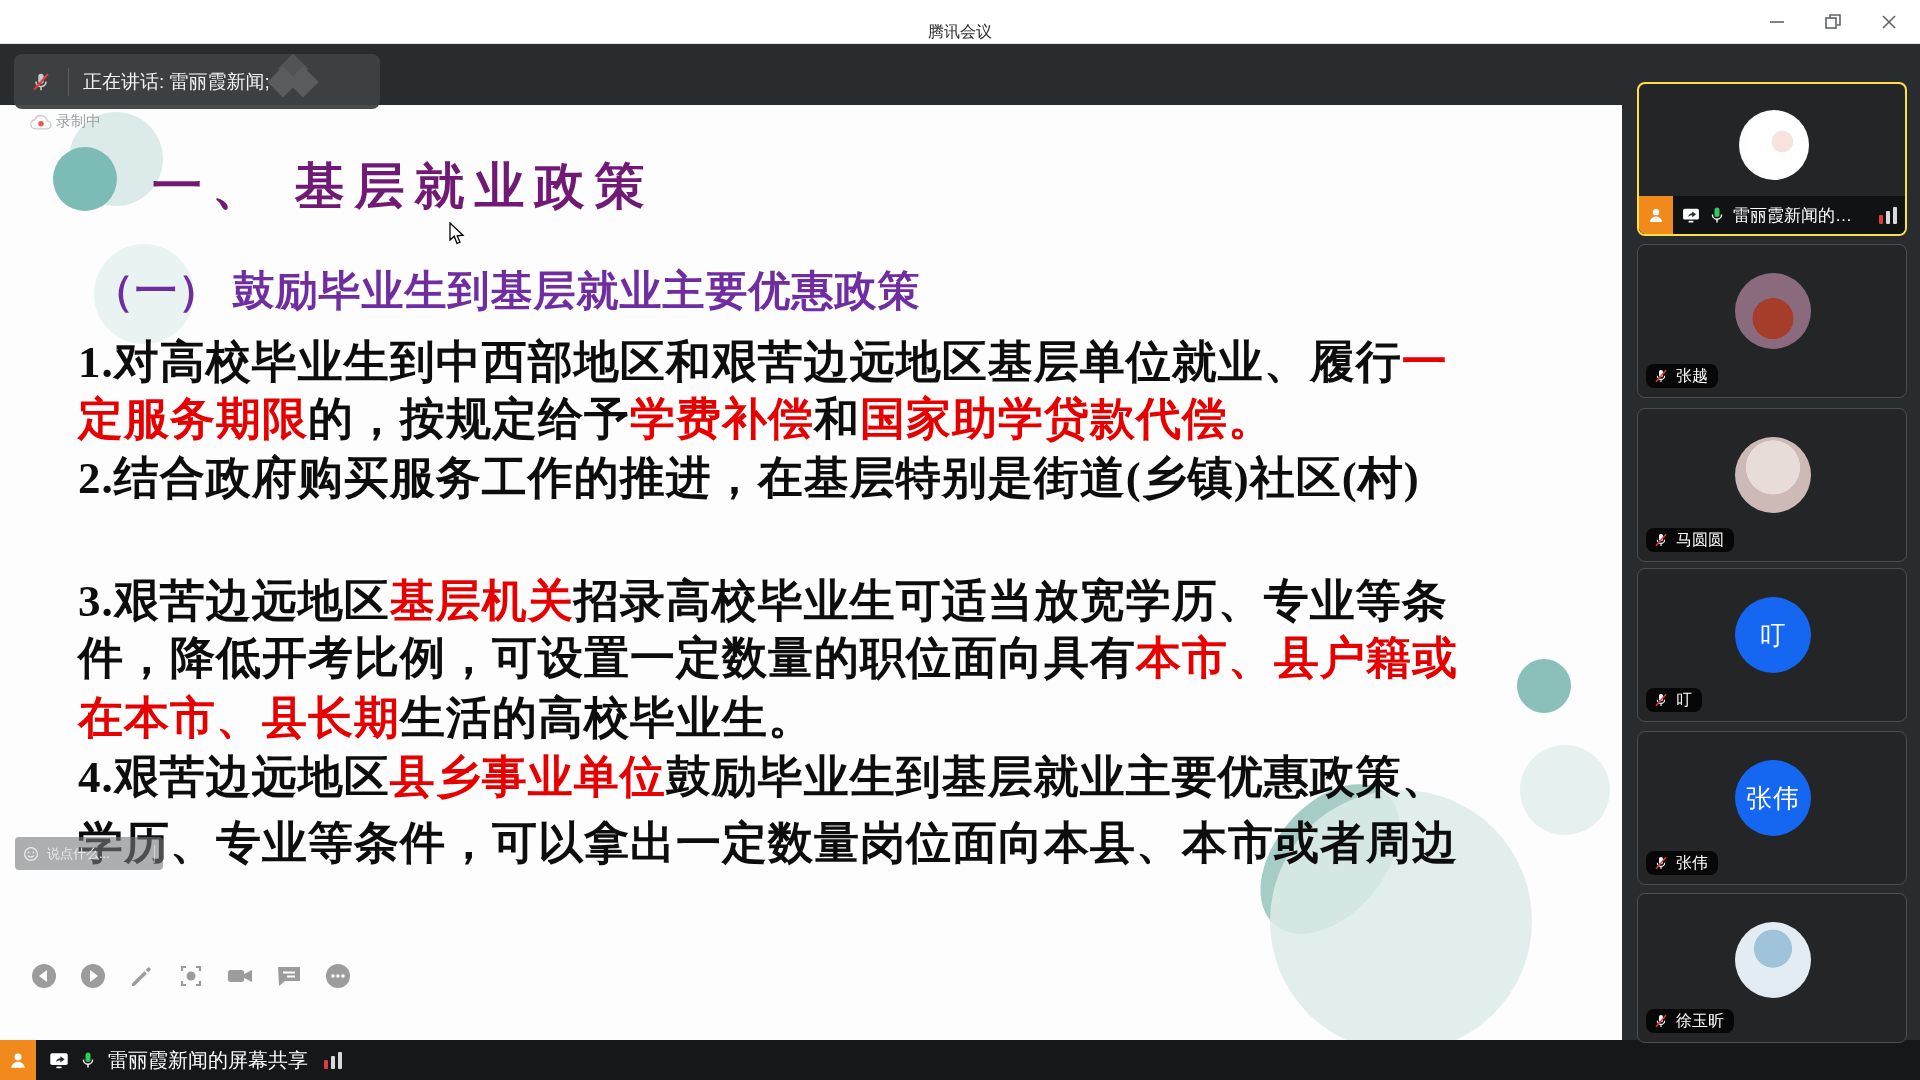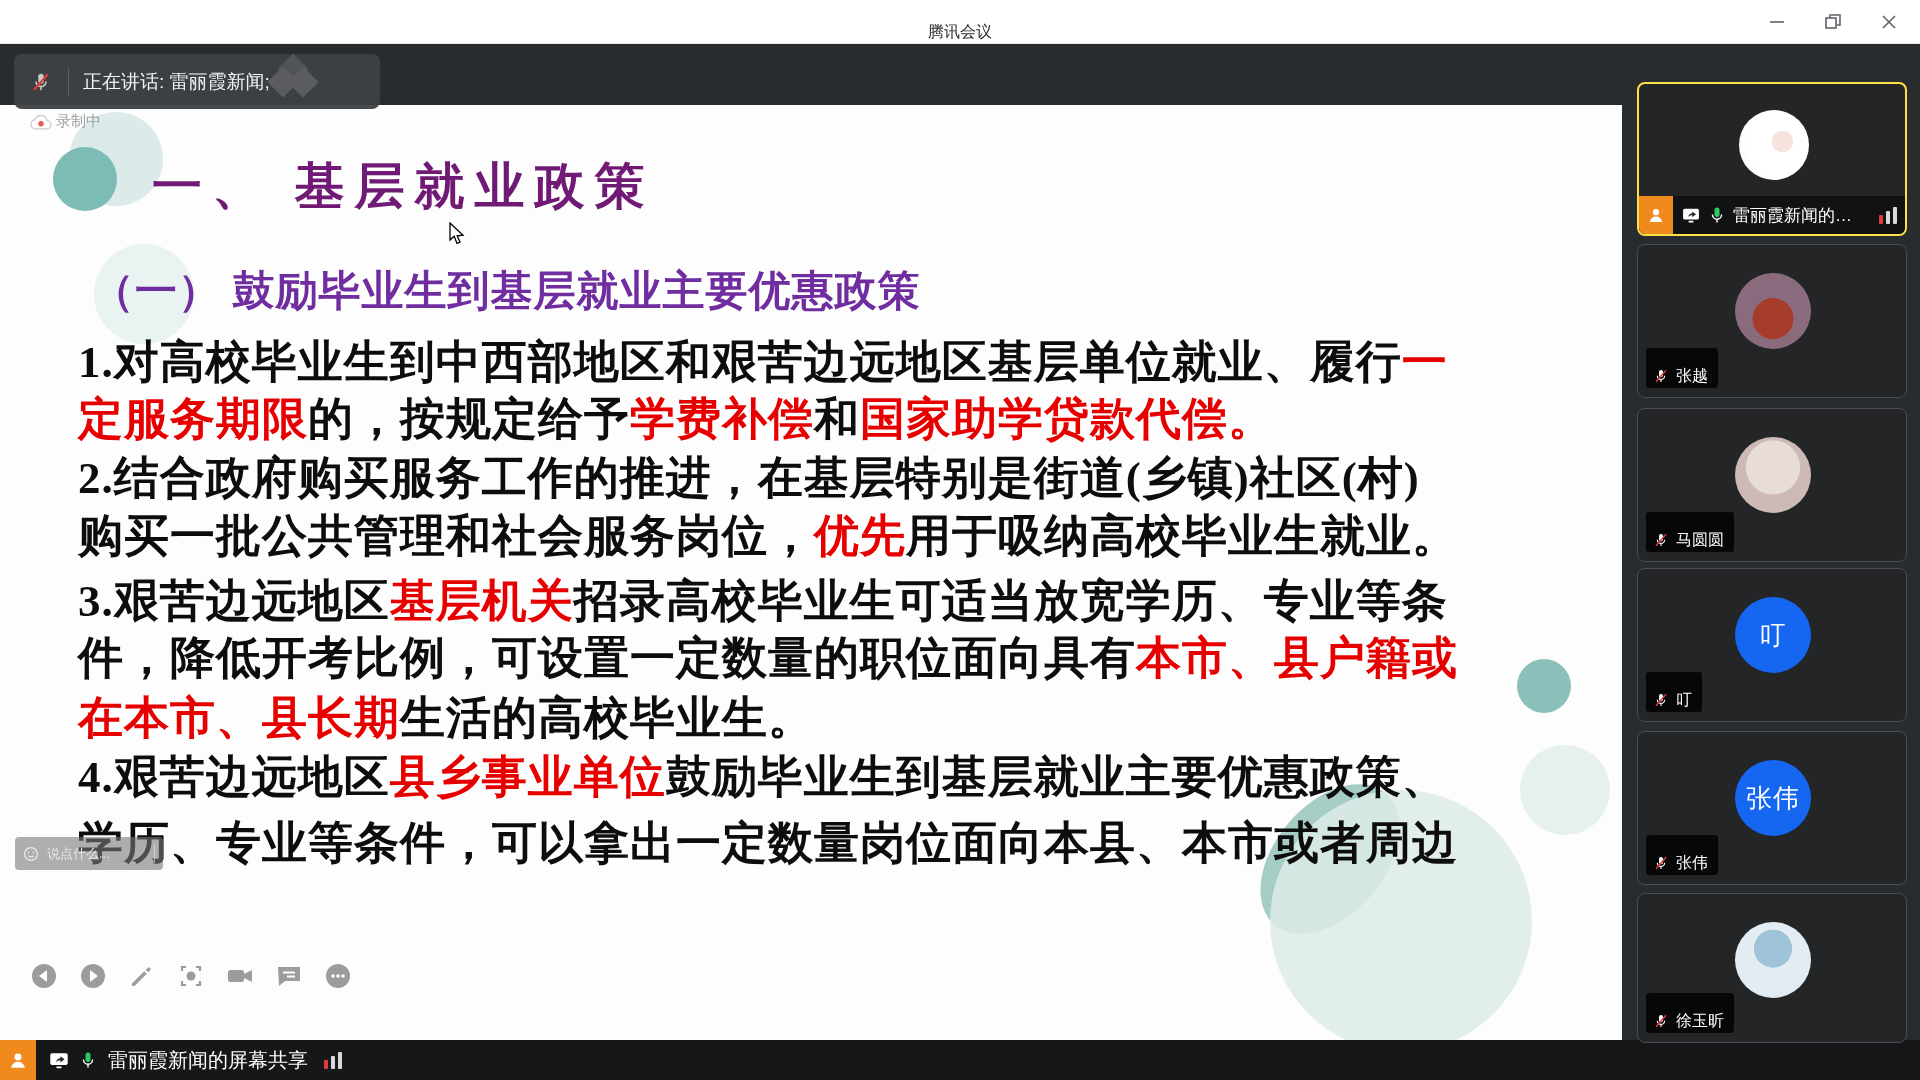--- a/index.html
+++ b/index.html
@@ -62,22 +62,22 @@
   .tile{position:absolute;left:1637px;width:270px;height:154px;background:#232527;border:1px solid #4a4e52;
         border-radius:8px;box-sizing:border-box;overflow:hidden;cursor:pointer;}
   .tile.active{border:2px solid #fde047;}
   .avatar{position:absolute;left:97px;top:28px;width:76px;height:76px;border-radius:50%;}
   .avatar.initial{background:#1567f2;display:flex;align-items:center;justify-content:center;
                   color:#fff;font-size:26px;letter-spacing:1px;}
   .av-girlbaby{background:radial-gradient(circle at 62% 45%, #f6e3de 0 18%, #ffffff 19% 60%, #f4f4f4 100%);}
   .av-redhair{background:radial-gradient(circle at 50% 60%, #a63d2a 0 34%, #8a6b7e 35% 100%);}
   .av-pinkhair{background:radial-gradient(circle at 50% 40%, #e8dcd8 0 45%, #cdbab6 46% 100%);}
   .av-chibi{background:radial-gradient(circle at 50% 35%, #9fc3d8 0 30%, #e3ecf2 31% 70%, #d5e2ea 100%);}
-  .namechip{position:absolute;left:8px;bottom:9px;height:24px;background:rgba(0,0,0,.8);border-radius:3px;
-            display:flex;align-items:center;padding:16px 10px 0 7px;gap:7px;}
+  .namechip{position:absolute;left:8px;bottom:9px;height:24px;background:rgba(0,0,0,.8);border-radius:8px;
+            display:flex;align-items:center;padding:0 10px 0 7px;gap:7px;}
   .namechip .nm{color:#fff;font-size:16px;white-space:nowrap;}
   .tfoot{position:absolute;left:0;bottom:0;width:100%;height:38px;background:rgba(15,16,17,.88);
          display:flex;align-items:center;}
   .tfoot .badge{width:34px;height:38px;}
   .tfoot .nm{color:#fff;font-size:17px;margin:0 6px;flex:1;overflow:hidden;text-overflow:ellipsis;white-space:nowrap;}
   .icon16{width:16px;height:16px;}  .icon20{width:20px;height:20px;}  .icon22{width:22px;height:22px;}
   .cursor{position:absolute;left:448px;top:222px;width:18px;height:24px;z-index:50;}
 </style>
 </head>
 <body>
@@ -147,21 +147,20 @@
     <div class="deco" style="left:1520px;top:640px;width:90px;height:90px;background:#e0eeeb;opacity:.8;"></div>
     <div class="deco" style="left:1275px;top:668px;width:110px;height:172px;background:#9cc7c0;opacity:.9;transform:rotate(40deg);"></div>
     <div class="deco" style="left:1270px;top:685px;width:262px;height:262px;background:#dcebe7;opacity:.85;"></div>
 
     <div class="slide-title">一、 基层就业政策</div>
     <div class="slide-subtitle">（一） 鼓励毕业生到基层就业主要优惠政策</div>
 
     <div class="bline" style="top:227px"><span>1.对高校毕业生到中西部地区和艰苦边远地区基层单位就业、履行</span><span class="red">一</span></div>
     <div class="bline" style="top:284px"><span class="red">定服务期限</span><span>的，按规定给予</span><span class="red">学费补偿</span><span>和</span><span class="red">国家助学贷款代偿。</span></div>
     <div class="bline" style="top:343px"><span>2.结合政府购买服务工作的推进，在基层特别是街道(乡镇)社区(村)</span></div>
-    <div class="bline" style="top:401px"><span>购买一批公共管理和社会服务岗位，</span><span class="red">优先</span><span>用于吸纳高校毕业生就业。</span></div>
     <div class="bline" style="top:466px"><span>3.艰苦边远地区</span><span class="red">基层机关</span><span>招录高校毕业生可适当放宽学历、专业等条</span></div>
     <div class="bline" style="top:583px"><span class="red">在本市、县长期</span><span>生活的高校毕业生。</span></div>
     <div class="bline" style="top:523px"><span>件，降低开考比例，可设置一定数量的职位面向具有</span><span class="red">本市、县户籍或</span></div>
     <div class="bline" style="top:642px"><span>4.艰苦边远地区</span><span class="red">县乡事业单位</span><span>鼓励毕业生到基层就业主要优惠政策、</span></div>
     <div class="bline" style="top:708px"><span>学历、专业等条件，可以拿出一定数量岗位面向本县、本市或者周边</span></div>
 
     <div class="stoolbar">
       <svg class="tico" viewBox="0 0 28 28">
           <circle cx="14" cy="14" r="12" fill="currentColor"></circle>
           <path d="M17 8l-8 6 8 6z" fill="#fdfdfd"></path>

